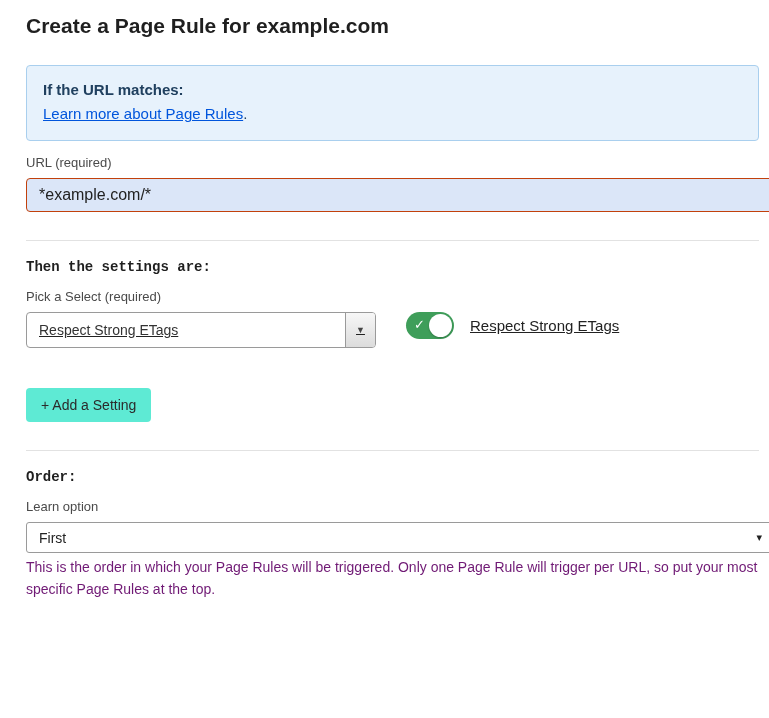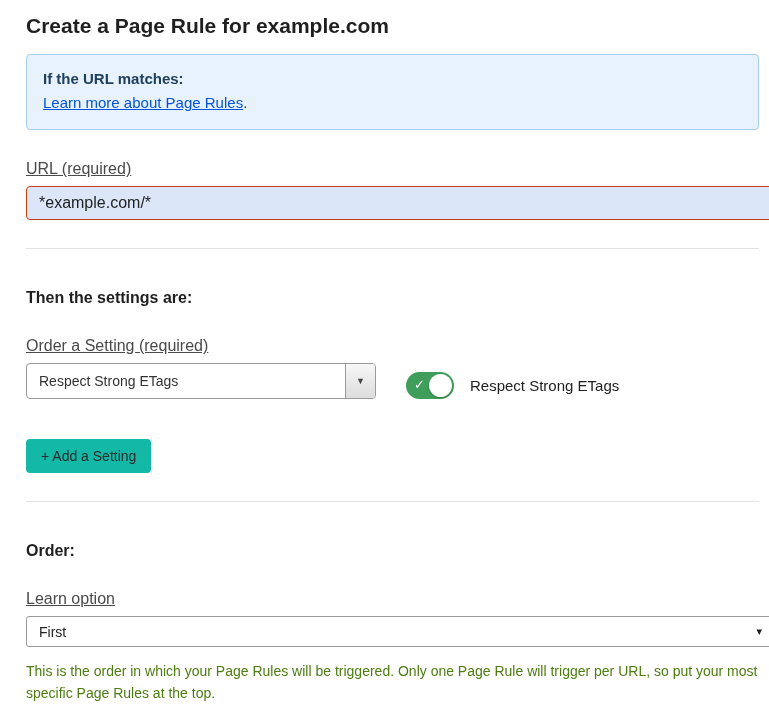--- a/index.html
+++ b/index.html
@@ -15,41 +15,40 @@
 
   .page-title {
     font-size: 21px;
     font-weight: bold;
     color: #1f1f1f;
     margin-top: 4px;
   }
 
   
   .info-box {
-    margin-top: 16px;
+    margin-top: 27px;
     background: #e7f2fc;
     border: 1px solid #a9cfee;
     border-radius: 4px;
     padding: 12px 16px 14px 16px;
     color: #20405f;
     font-size: 15px;
     line-height: 1.6;
   }
   .info-box .info-heading { font-weight: bold; }
   .info-box a, .info-link {
     color: #0055dc;
     text-decoration: underline;
     cursor: pointer;
   }
 
   .field-label {
-    font-size: 16px;
+    font-size: 13px;
     color: #4a4a4a;
-    margin-top: 30px;
-    text-decoration: underline;
+    margin-top: 14px;
   }
 
   .url-input {
     margin-top: 8px;
     width: 749px;
     height: 34px;
     background: #dbe6f8;
     border: 1px solid #c2410c;
     border-radius: 4px;
     padding: 0 12px;
@@ -58,30 +57,32 @@
     font-family: "Liberation Sans", "DejaVu Sans", sans-serif;
   }
 
   .divider {
     border: none;
     border-top: 1px solid #e2e2e2;
     margin-top: 28px;
   }
 
   .section-heading {
-    font-size: 16px;
+    font-size: 14px;
     font-weight: bold;
     color: #1f1f1f;
-    margin-top: 40px;
+    margin-top: 18px;
+    font-family: Liberation Mono, monospace;
   }
 
   .setting-row {
     margin-top: 8px;
     display: flex;
-    align-items: flex-end;
+    align-items: flex-start;
+    text-decoration: underline;
   }
 
   .setting-dropdown {
     width: 350px;
     height: 36px;
     border: 1px solid #9a9a9a;
     border-radius: 4px;
     background: #ffffff;
     display: flex;
     align-items: stretch;
@@ -145,21 +146,21 @@
 
   .btn {
     display: inline-block;
     border: none;
     border-radius: 4px;
     font-size: 14px;
     font-family: "Liberation Sans", "DejaVu Sans", sans-serif;
     cursor: pointer;
     padding: 9px 15px;
   }
-  .btn-gray { background: #14b8a6; color: #2b2b2b; }
+  .btn-gray { background: #5eead4; color: #2b2b2b; }
 
   .add-setting-btn { margin-top: 40px; }
 
   
   .order-select {
     margin-top: 8px;
     width: 749px;
     height: 31px;
     border: 1px solid #9a9a9a;
     border-radius: 3px;
@@ -173,23 +174,23 @@
     position: relative;
   }
   .order-select .caret {
     position: absolute;
     right: 12px;
     font-size: 11px;
     color: #222;
   }
 
   .help-text {
-    margin-top: 14px;
-    font-size: 14px;
-    color: #4d7c0f;
+    margin-top: 4px;
+    font-size: 14px;
+    color: #701a75;
     line-height: 1.55;
     max-width: 749px;
   }
 </style>
 </head>
 <body>
 
 <div class="container">
 
   <h1 class="page-title">Create a Page Rule for example.com</h1>
@@ -201,21 +202,21 @@
     </div>
   </div>
 
   <div class="field-label">URL (required)</div>
   <input class="url-input" type="text" value="*example.com/*" style="">
 
   <hr class="divider">
 
   <div class="section-heading">Then the settings are:</div>
 
-  <div class="field-label">Order a Setting (required)</div>
+  <div class="field-label">Pick a Select (required)</div>
 
   <div class="setting-row">
     <div class="setting-dropdown">
       <div class="dd-value">Respect Strong ETags</div>
       <div class="dd-button">▼</div>
     </div>
     <div class="toggle-wrap">
       <div class="toggle">
         <span class="check">✓</span>
         <span class="knob"></span>

